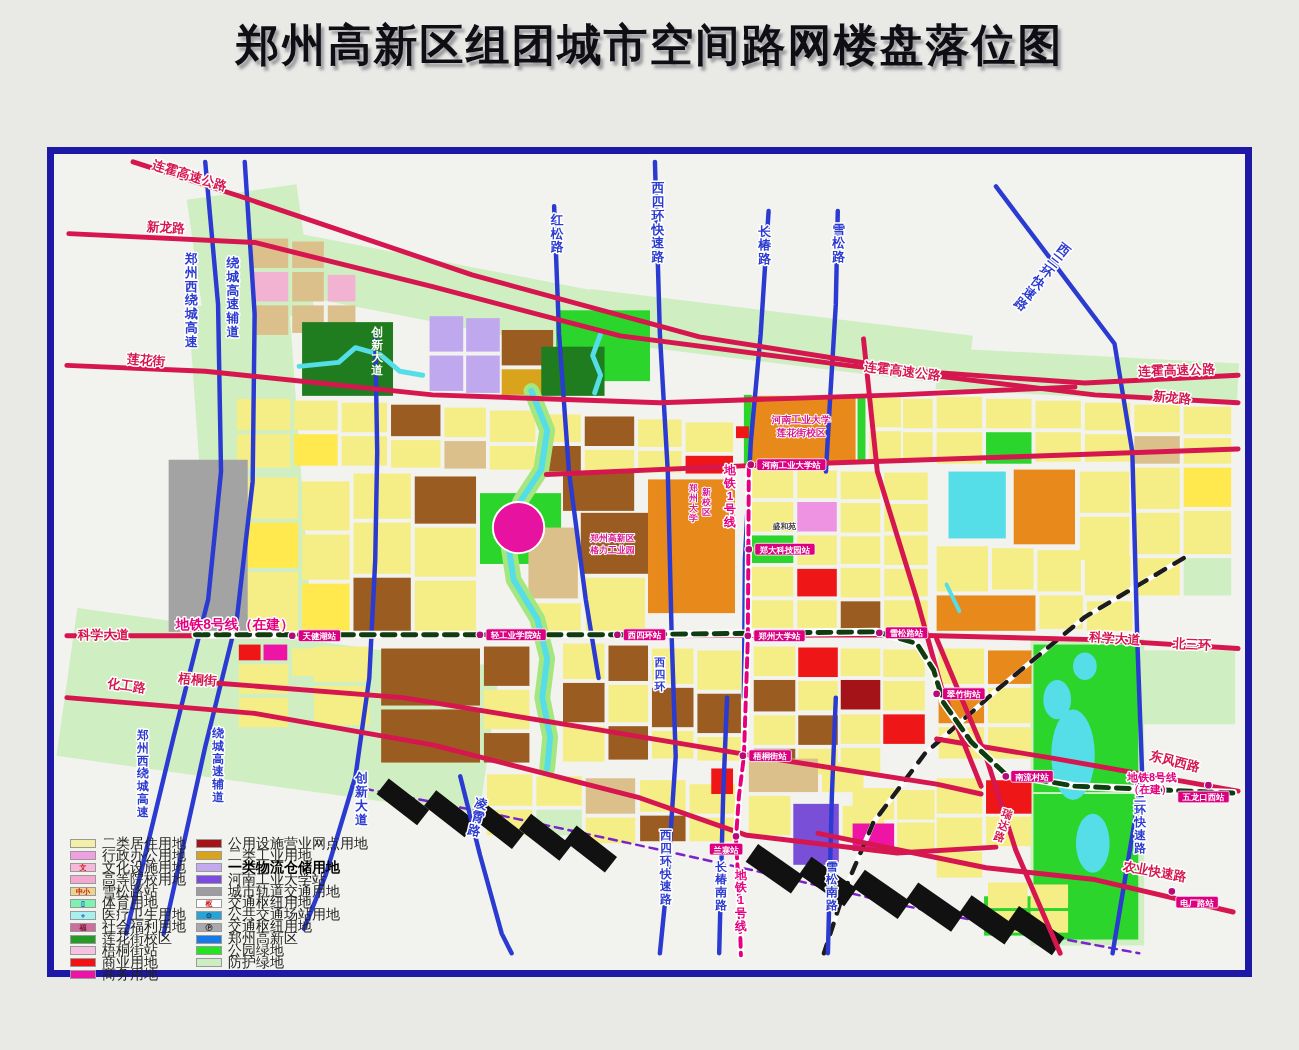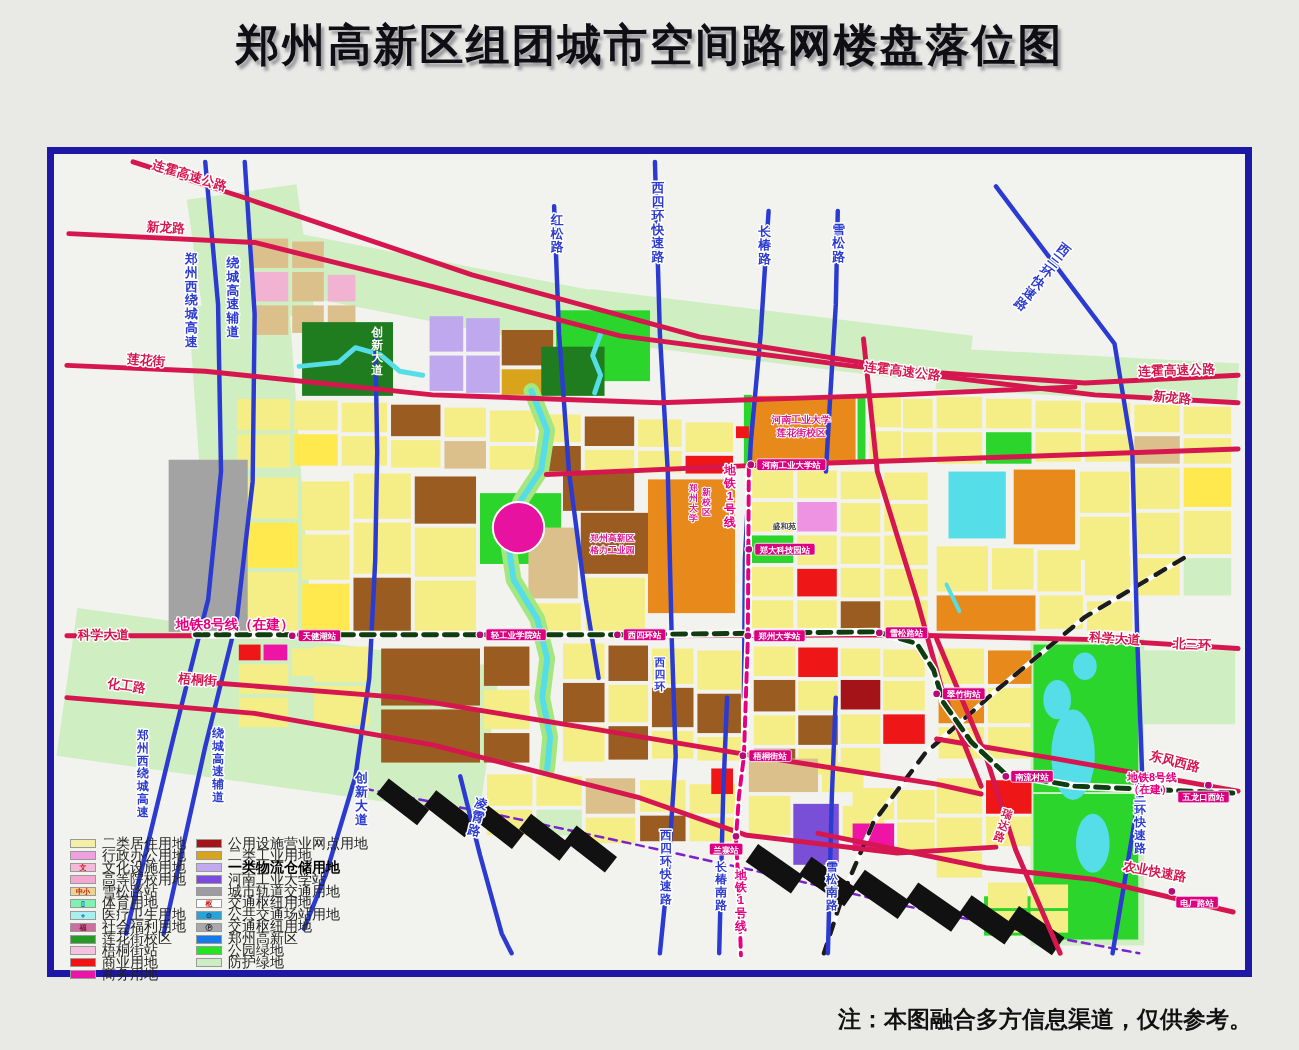--- a/index.html
+++ b/index.html
@@ -476,14 +476,13 @@
             <span class="lg-label">公园绿地</span>
           </div>
           <div class="lg-item">
             <span class="lg-sw" style="background: rgb(205, 238, 194);"></span>
             <span class="lg-label">防护绿地</span>
           </div>
         </div>
     </div>
   </div>
 
-  <div id="note">注：本图融合多方信息渠道，仅供参考。</div>
 </div>
 
 </body></html>

